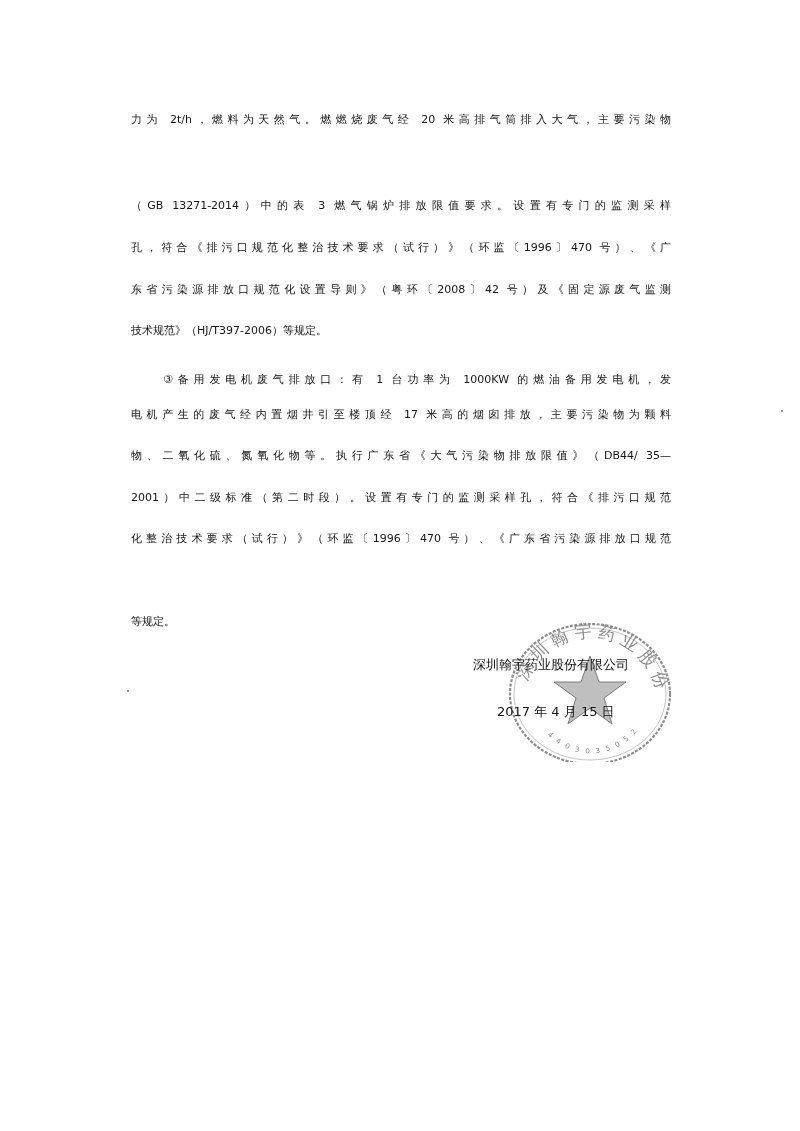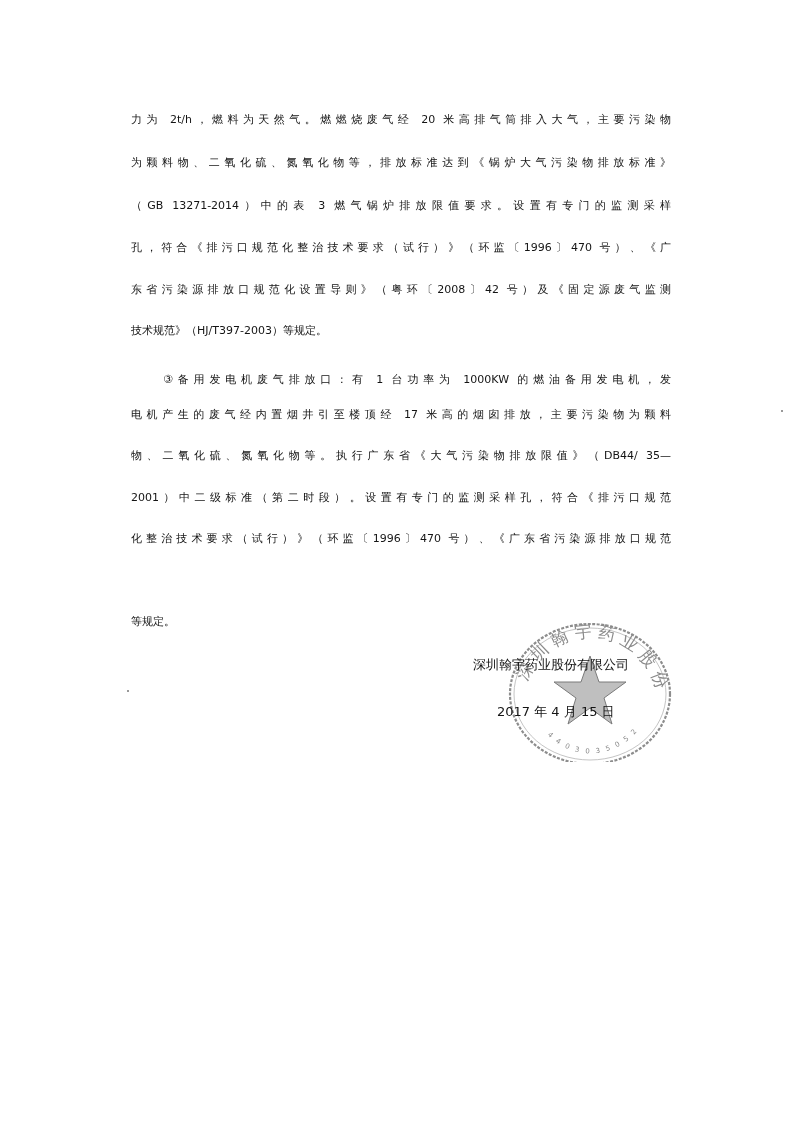--- a/index.html
+++ b/index.html
@@ -26,25 +26,24 @@
     pointer-events: none;
   }
   .speck { position: absolute; width: 2px; height: 2px; background: #777; border-radius: 1px; }
 </style>
 </head>
 <body>
 
 <div class="page">
 
   <div class="line" style="top:110px">力为 2t/h，燃料为天然气。燃燃烧废气经 20 米高排气筒排入大气，主要污染物</div>
-  <div class="line" style="top:153px">为颗料物、二氧化硫、氮氧化物等，排放标准达到《锅炉大气污染物排放标准》</div>
   <div class="line" style="top:196px">（GB 13271-2014）中的表 3 燃气锅炉排放限值要求。设置有专门的监测采样</div>
   <div class="line" style="top:238px">孔，符合《排污口规范化整治技术要求（试行）》（环监〔1996〕470 号）、《广</div>
   <div class="line" style="top:280px">东省污染源排放口规范化设置导则》（粤环〔2008〕42 号）及《固定源废气监测</div>
-  <div class="line last" style="top:321px">技术规范》（HJ/T397-2003）等规定。</div>
+  <div class="line last" style="top:321px">技术规范》（HJ/T397-2006）等规定。</div>
 
   <div class="line indent" style="top:363px">③备用发电机废气排放口：有 1 台功率为 1000KW 的燃油备用发电机，发</div>
   <div class="line" style="top:405px">电机产生的废气经内置烟井引至楼顶经 17 米高的烟囱排放，主要污染物为颗料</div>
   <div class="line" style="top:446px">物、二氧化硫、氮氧化物等。执行广东省《大气污染物排放限值》（DB44/ 35—</div>
   <div class="line" style="top:488px">2001）中二级标准（第二时段）。设置有专门的监测采样孔，符合《排污口规范</div>
   <div class="line" style="top:529px">化整治技术要求（试行）》（环监〔1996〕470 号）、《广东省污染源排放口规范</div>
   <div class="line last" style="top:612px">等规定。</div>
 
   <svg class="stamp" viewBox="0 0 185 150" xmlns="http://www.w3.org/2000/svg">
     <defs>

